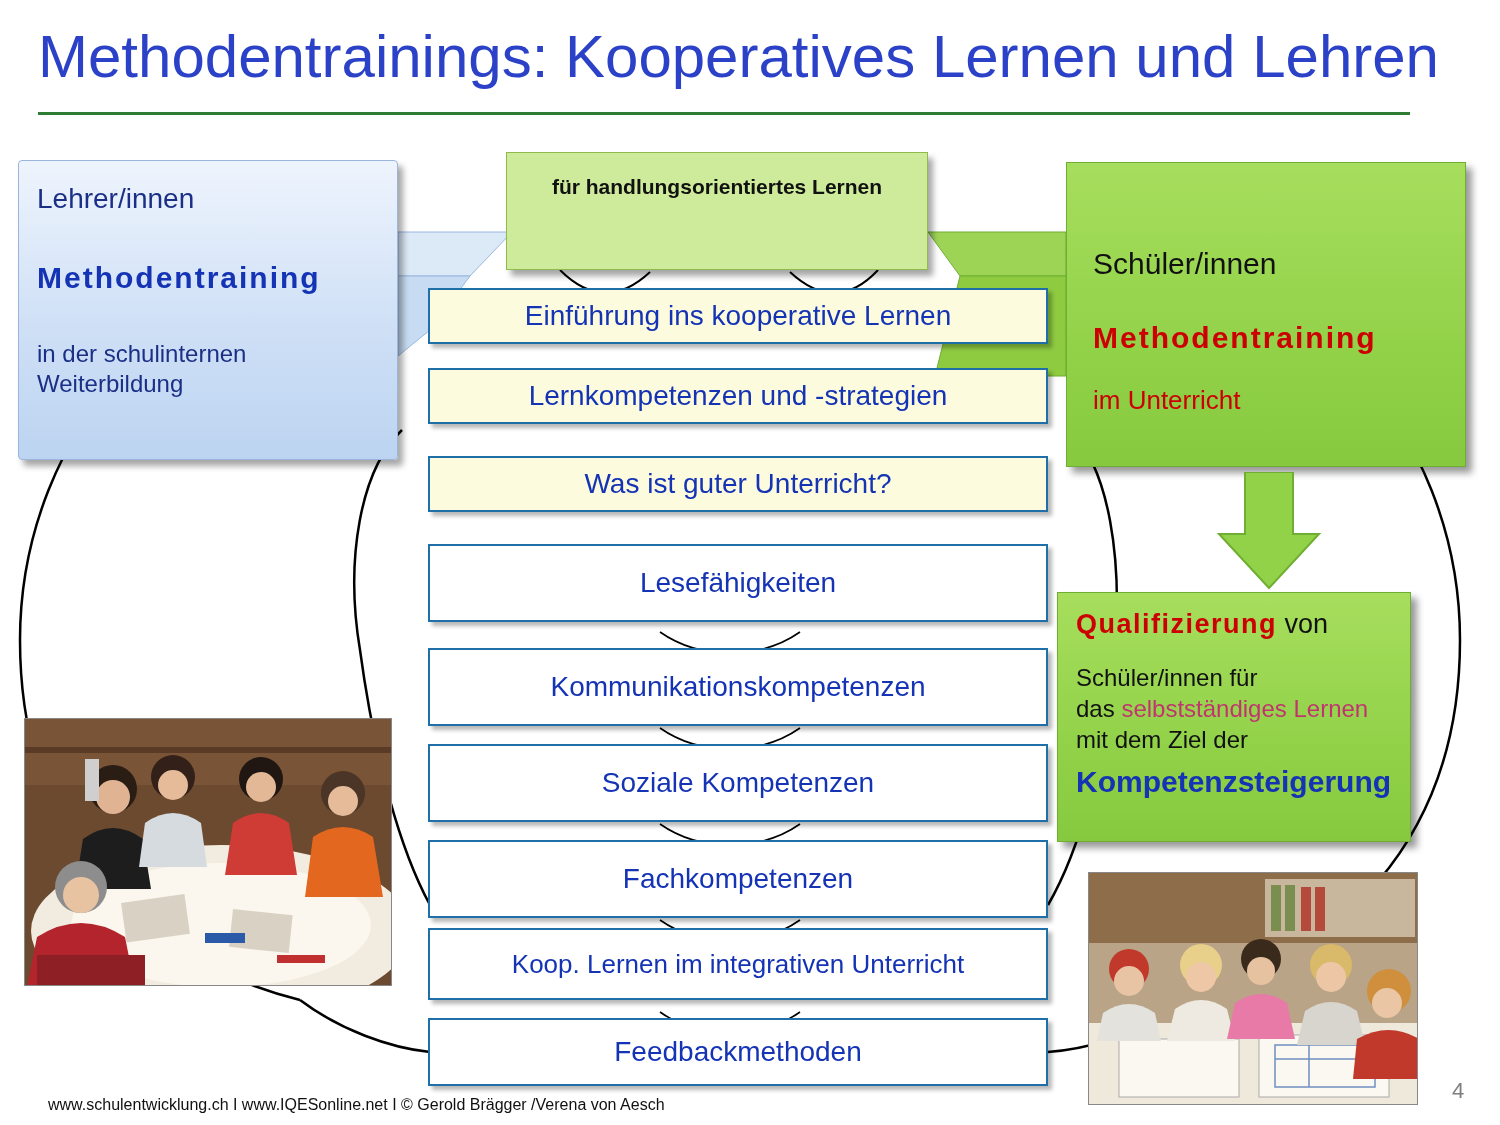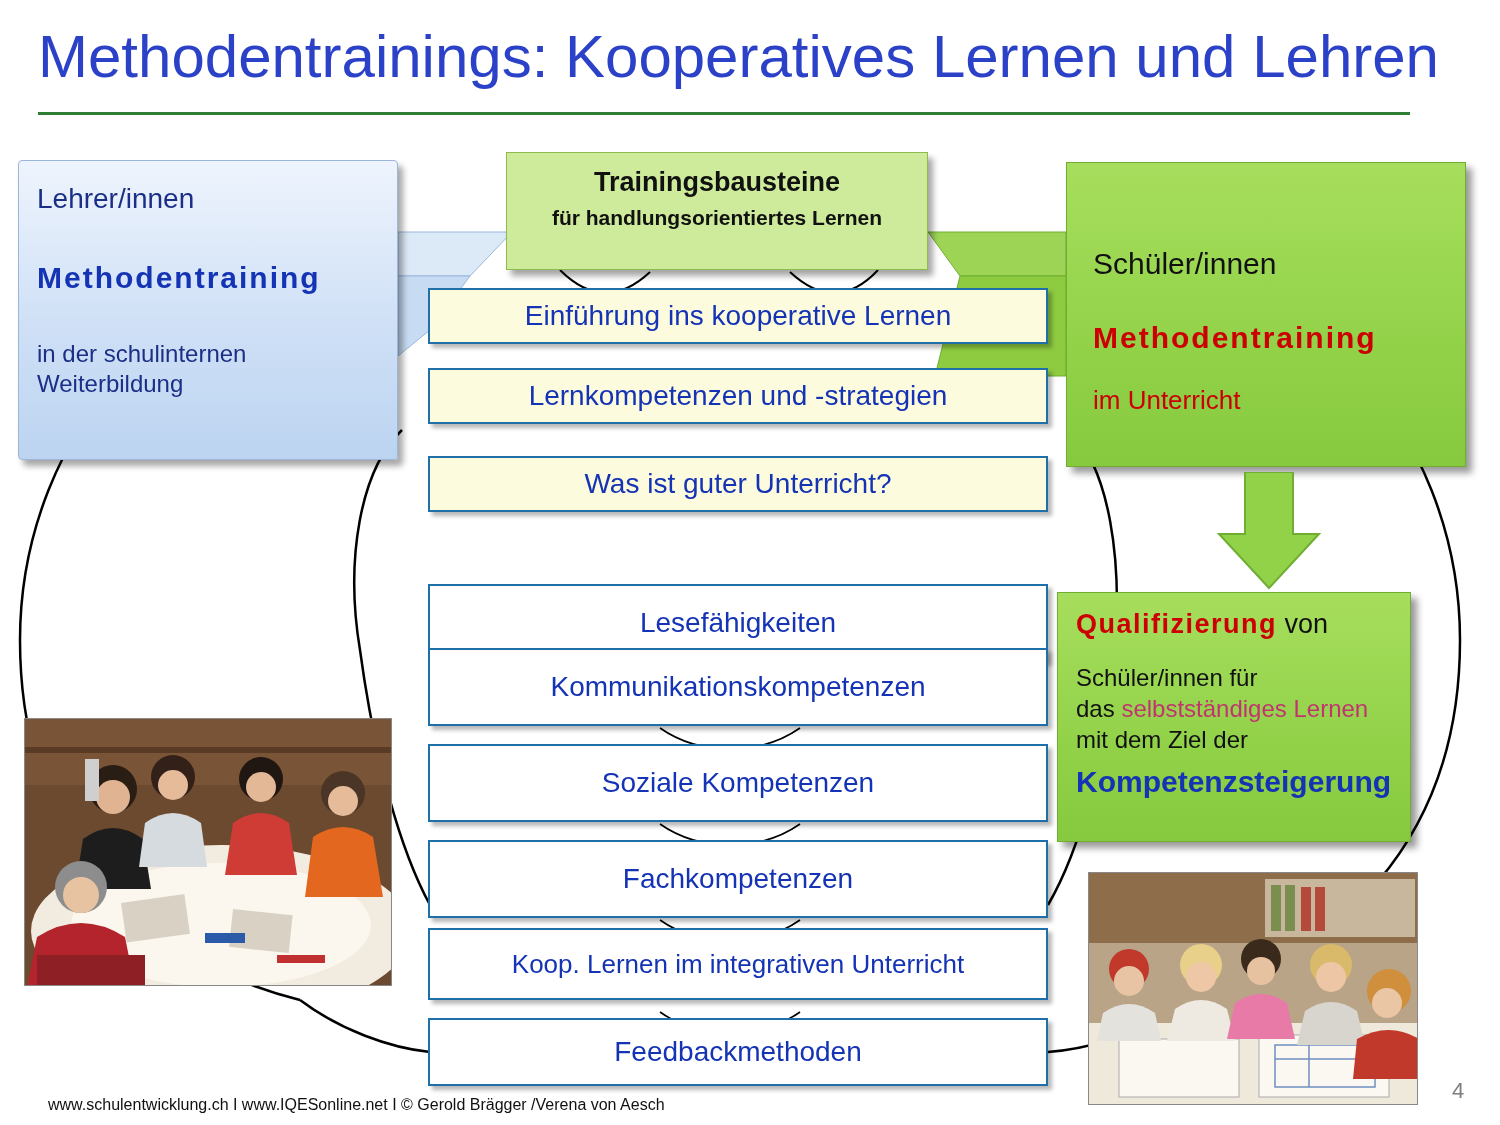--- a/index.html
+++ b/index.html
@@ -208,34 +208,33 @@
       <div>Schüler/innen für</div>
       <div>
         <span>das </span><span class="pink">selbstständiges Lernen</span>
       </div>
       <div>mit dem Ziel der</div>
       <div class="qual-last">Kompetenzsteigerung</div>
     </div>
   </div>
 
   <div class="tb-box">
-    <div class="tb-t1">Trainingsbausteine</div>
     <div class="tb-t2">für handlungsorientiertes Lernen</div>
   </div>
 
   <div class="mod cream" style="top:288px;">
     <span>Einführung ins kooperative Lernen</span>
   </div>
   <div class="mod cream" style="top:368px;">
     <span>Lernkompetenzen und -strategien</span>
   </div>
   <div class="mod cream" style="top:456px;">
     <span>Was ist guter Unterricht?</span>
   </div>
-  <div class="mod" style="top:584px;height:78px;">
+  <div class="mod" style="top:544px;height:78px;">
     <span>Lesefähigkeiten</span>
   </div>
   <div class="mod" style="top:648px;height:78px;">
     <span>Kommunikationskompetenzen</span>
   </div>
   <div class="mod" style="top:744px;height:78px;">
     <span>Soziale Kompetenzen</span>
   </div>
   <div class="mod" style="top:840px;height:78px;">
     <span>Fachkompetenzen</span>

